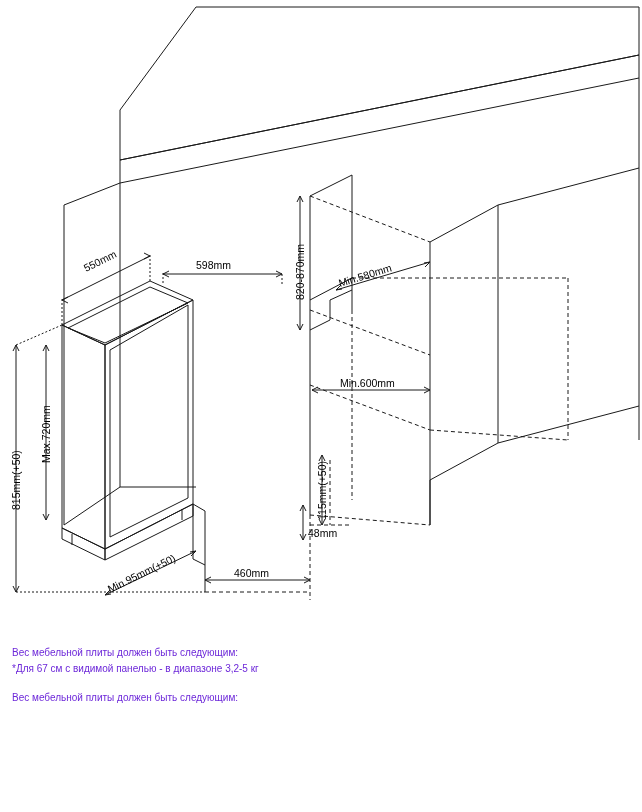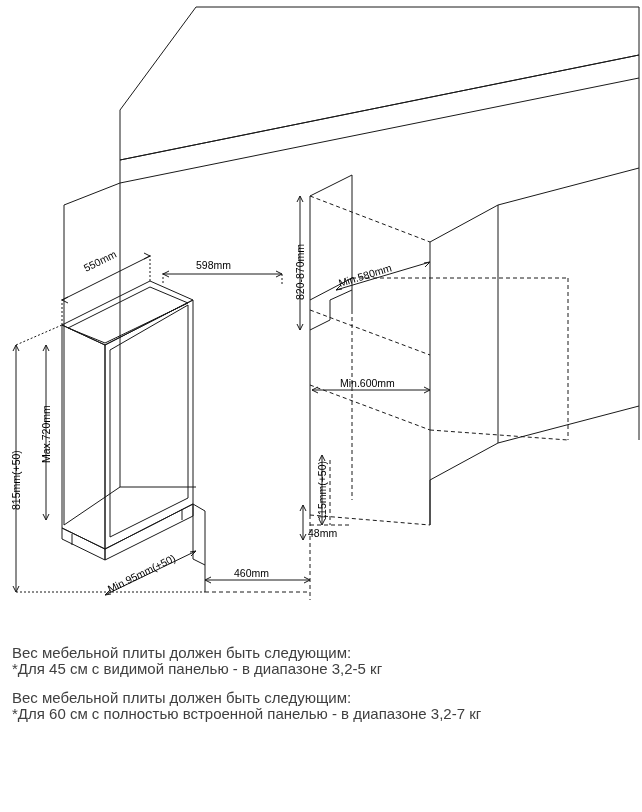--- a/index.html
+++ b/index.html
@@ -33,23 +33,23 @@
   #notes {
     position: absolute;
     left: 12px;
     top: 645px;
     width: 620px;
   }
   .note-block {
     margin-bottom: 14px;
   }
   .note-line {
-    font-size: 15px;
+    font-size: 10px;
     line-height: 15.5px;
-    color: #404040;
+    color: #6d28d9;
     white-space: pre-wrap;
   }
   .note-block.last .note-line {
     line-height: 16px;
   }
 </style>
 </head>
 <body>
 
 <div id="diagram-area">
@@ -186,24 +186,23 @@
     <text class="dim-label" transform="translate(326,520) rotate(-90)">115mm(+50)</text>
 
     <text class="dim-label" x="308" y="537">48mm</text>
   </svg>
 </div>
 
 <div id="notes">
 
   <div class="note-block">
     <div class="note-line">Вес мебельной плиты должен быть следующим:</div>
-    <div class="note-line">*Для 45 см с видимой панелью - в диапазоне 3,2-5 кг</div>
+    <div class="note-line">*Для 67 см с видимой панелью - в диапазоне 3,2-5 кг</div>
   </div>
 
   <div class="note-block">
     <div class="note-line">Вес мебельной плиты должен быть следующим:</div>
-    <div class="note-line">*Для 60 см с полностью встроенной панелью - в диапазоне 3,2-7 кг</div>
   </div>
 
   <div class="note-block last">
   </div>
 
 </div>
 
 </body></html>

